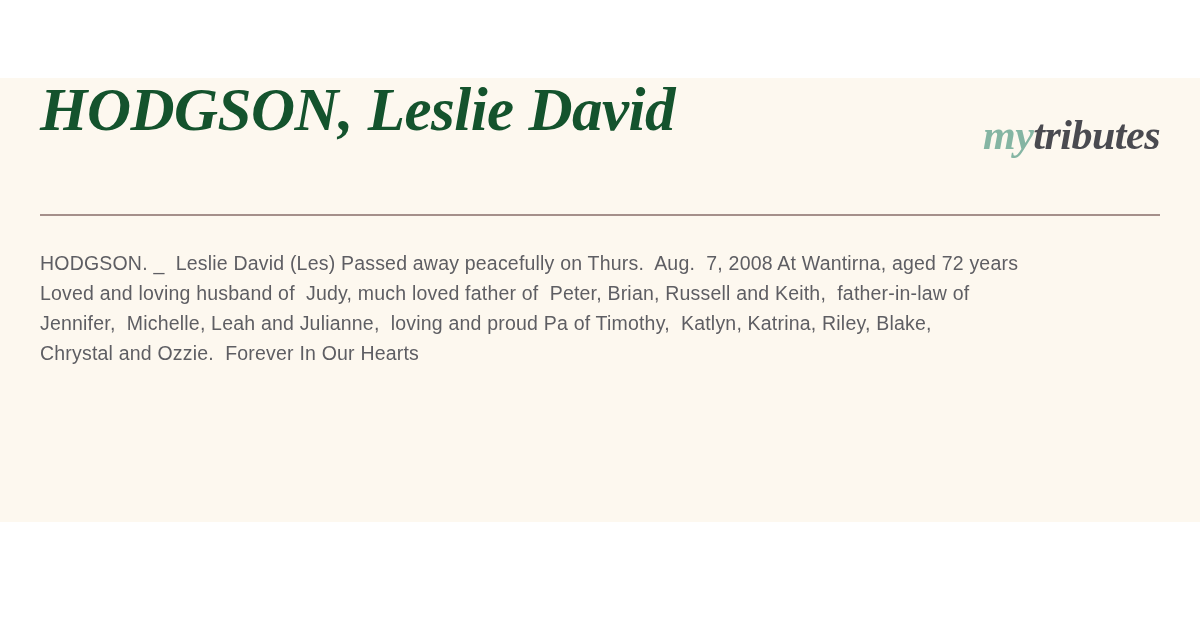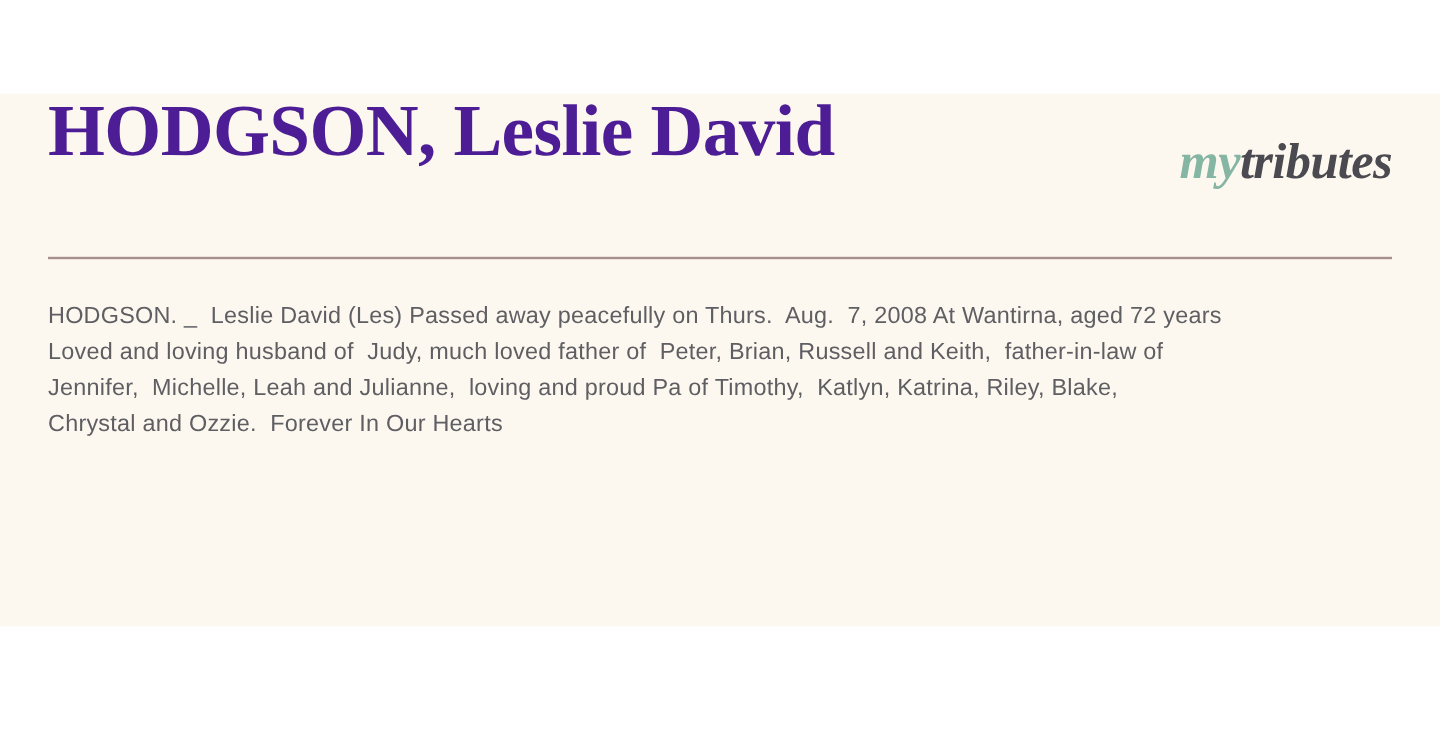--- a/index.html
+++ b/index.html
@@ -59,21 +59,21 @@
 </head>
 <body>
 
 <div class="card" style="background-color: rgb(253, 248, 239);">
 
   <div class="logo">
     <span style="color: rgb(133, 181, 163);">my</span><span style="color: rgb(74, 74, 80);">tributes</span>
   </div>
 
 
-  <h1 class="title" style="color: #4c1d95;">HODGSON, Leslie David</h1>
+  <h1 class="title" style="color: #14532d; font-style: italic;">HODGSON, Leslie David</h1>
 
   <hr class="divider" style="background-color: rgb(165, 144, 139);">
 
   <p class="body-text" style="color: rgb(94, 94, 99); margin-top: 32px;">HODGSON. _  Leslie David (Les) Passed away peacefully on Thurs.  Aug.  7, 2008 At Wantirna, aged 72 years
 Loved and loving husband of  Judy, much loved father of  Peter, Brian, Russell and Keith,  father-in-law of
 Jennifer,  Michelle, Leah and Julianne,  loving and proud Pa of Timothy,  Katlyn, Katrina, Riley, Blake,
 Chrystal and Ozzie.  Forever In Our Hearts</p>
 
 </div>
 

